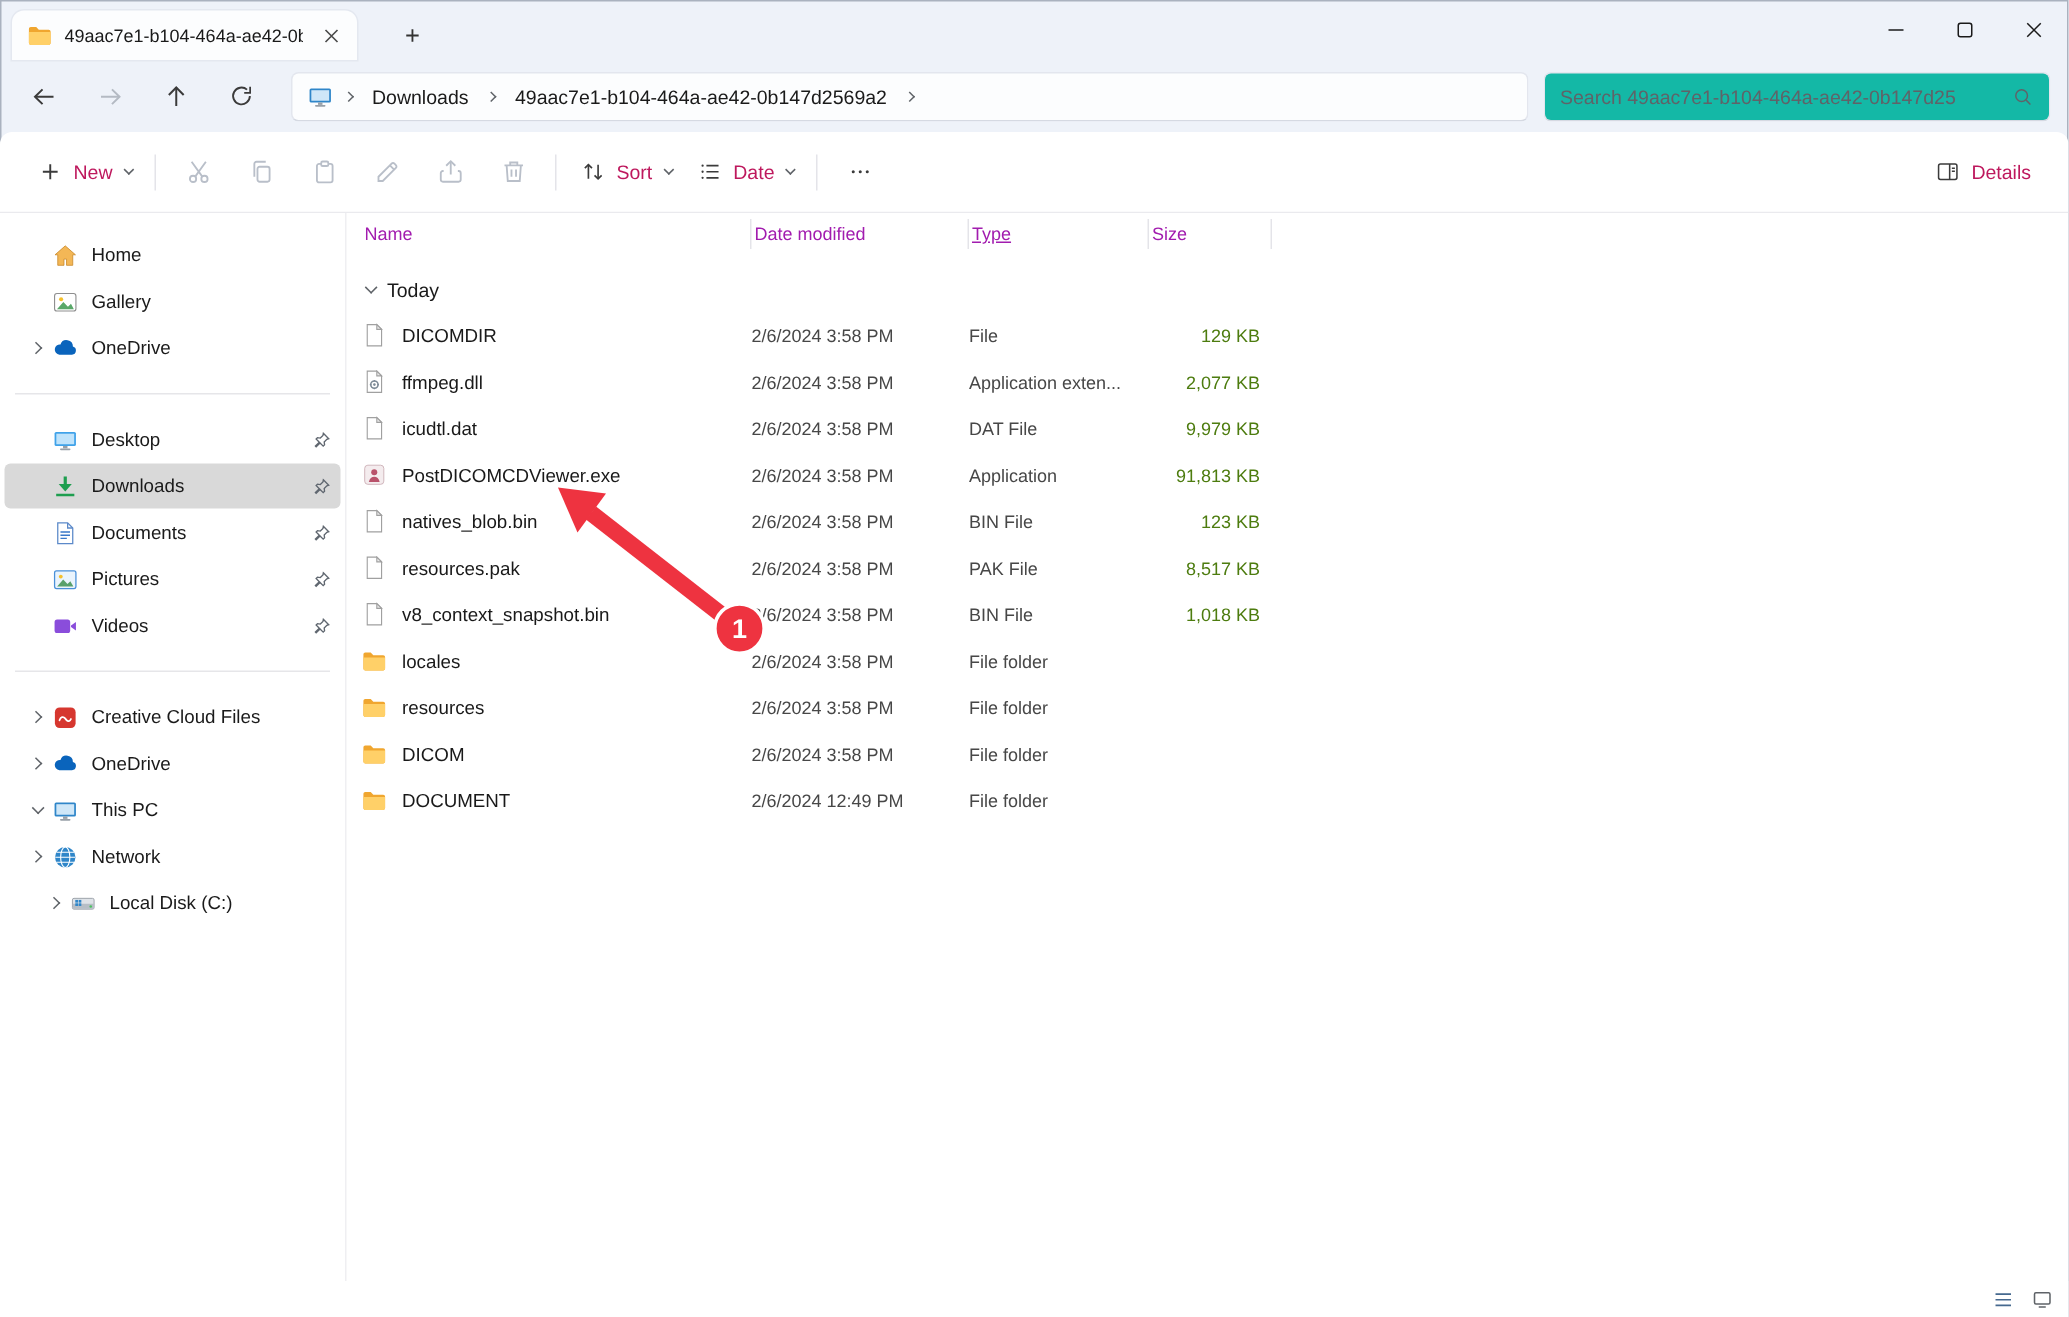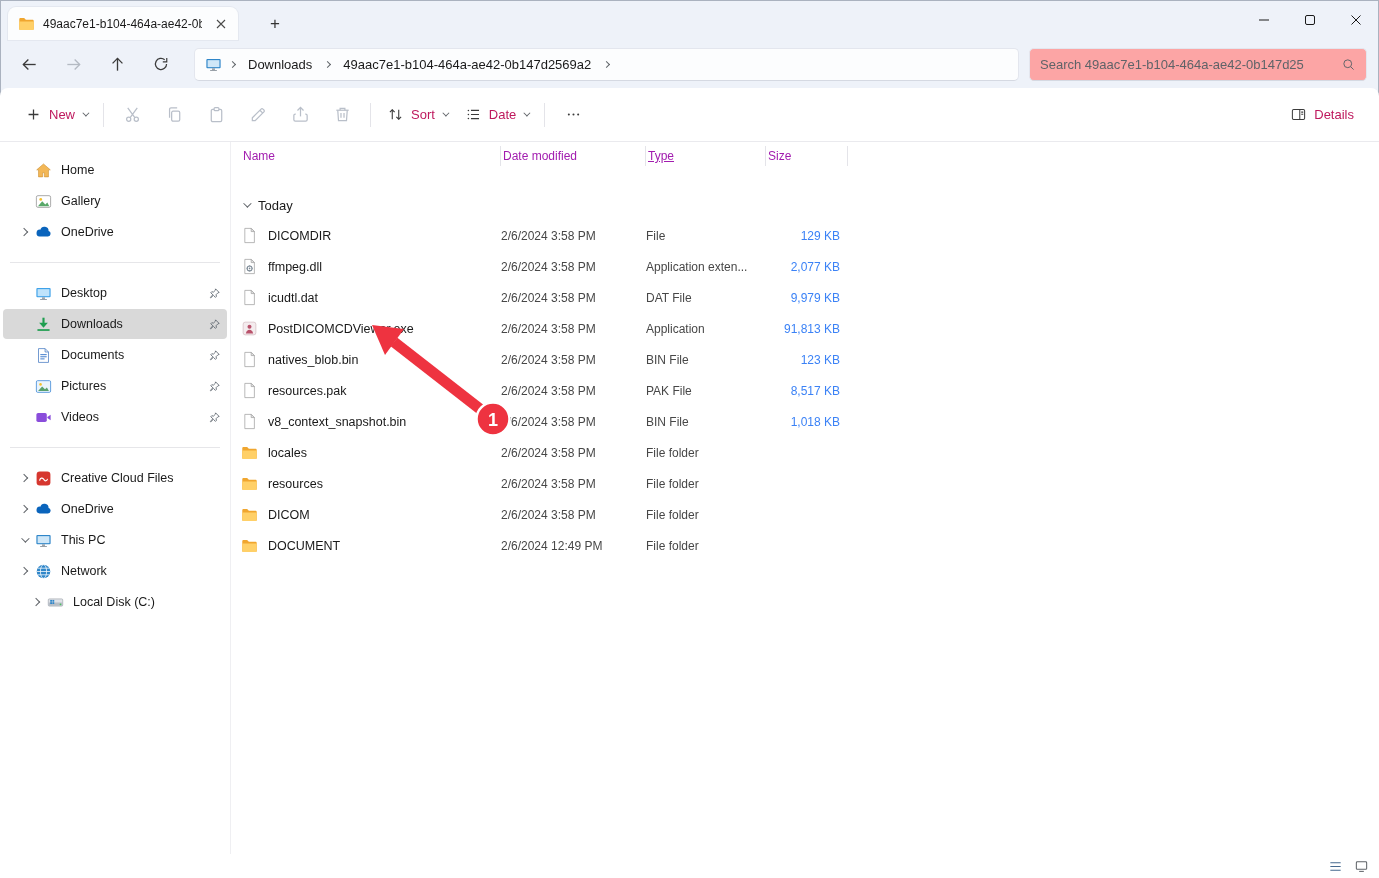--- a/index.html
+++ b/index.html
@@ -23,21 +23,21 @@
   .win-controls { position:absolute; right:0; top:0; display:flex; height:40px; }
   .win-btn { width:46px; height:40px; display:flex; align-items:center; justify-content:center; }
 
   
   .navbar { position:absolute; top:40px; left:0; right:0; height:48px; display:flex; align-items:center; padding:0 12px; gap:10px; }
   .nav-btn { width:34px; height:32px; border-radius:4px; display:flex; align-items:center; justify-content:center; flex:0 0 auto; }
   .addressbar { flex:1; height:33px; background:#fcfdfe; border:1px solid #e3e6ee; border-bottom-color:#d5d9e2;
                 border-radius:5px; display:flex; align-items:center; padding:0 8px; gap:2px; font-size:13px; margin-left:6px; }
   .crumb { padding:4px 7px; border-radius:4px; white-space:nowrap; }
   .crumb-sep { margin:0 4px; }
-  .searchbox { width:338px; height:33px; background:#fca5a5; border:1px solid #e3e6ee; border-bottom-color:#d5d9e2;
+  .searchbox { width:338px; height:33px; background:#14b8a6; border:1px solid #e3e6ee; border-bottom-color:#d5d9e2;
                border-radius:5px; display:flex; align-items:center; padding:0 10px; gap:8px; }
   .searchbox input { border:none; outline:none; background:transparent; flex:1; font-size:13px;
                      font-family:"Liberation Sans","DejaVu Sans",sans-serif; color:#3c4043; }
   .searchbox input::placeholder { color:#5f6368; opacity:1; }
 
   
   .sheet { position:absolute; top:88px; left:0; right:0; bottom:0; background:#fff; border-radius:8px 8px 0 0; }
 
   
   .toolbar { position:absolute; top:0; left:0; right:0; height:54px; display:flex; align-items:center;
@@ -64,27 +64,27 @@
   .side-label { flex:1; white-space:nowrap; overflow:hidden; }
   .pin-slot { width:26px; height:16px; flex:0 0 26px; display:flex; align-items:center; justify-content:center; }
   .pin-slot svg { width:13px; height:13px; }
   .side-sep { height:1px; background:#e6e6e9; margin:15px 10px; }
 
   
   .main { position:absolute; top:54px; left:230px; right:0; bottom:24px; border-left:1px solid #efeff2; overflow:hidden; }
   .list-head { display:flex; align-items:center; height:28px; padding-left:10px; font-size:12px; color:#a21caf; }
   .hcell { box-shadow: inset -1px 0 #e4e4e9; padding-left:2px; display:flex; align-items:center; height:20px; }
   .h-name { width:260px; } .h-date { width:145px; } .h-type { width:120px;text-decoration:underline; } .h-size { width:82px; }
-  .group-row { display:flex; align-items:center; gap:9px; height:30px; padding-left:12px; font-size:13px; margin-top:20px; }
+  .group-row { display:flex; align-items:center; gap:9px; height:30px; padding-left:12px; font-size:13px; margin-top:8px; }
   .file-row { display:flex; align-items:center; height:31px; padding-left:10px; }
   .cell { overflow:hidden; white-space:nowrap; }
   .cell.name { width:260px; display:flex; align-items:center; gap:10px; font-size:12.5px; color:#191919; }
   .cell.date { width:145px; font-size:12px; color:#474747; }
   .cell.type { width:120px; font-size:12px; color:#474747; }
-  .cell.size { width:82px; font-size:12px; color:#3b82f6; text-align:right; padding-right:8px; display:block; }
+  .cell.size { width:82px; font-size:12px; color:#4d7c0f; text-align:right; padding-right:8px; display:block; }
   .ficon { width:17px; height:17px; flex:0 0 17px; }
   .ficon svg { width:100%; height:100%; }
 
   
   .statusbar { position:absolute; left:0; right:0; bottom:0; height:24px; background:#fff; display:flex;
                align-items:center; justify-content:flex-end; padding-right:8px; gap:6px; }
   .status-toggle { width:20px; height:18px; display:flex; align-items:center; justify-content:center; border-radius:3px; }
 
   
   .annotation { position:absolute; inset:0; width:1379px; height:878px; pointer-events:none; z-index:50; }

